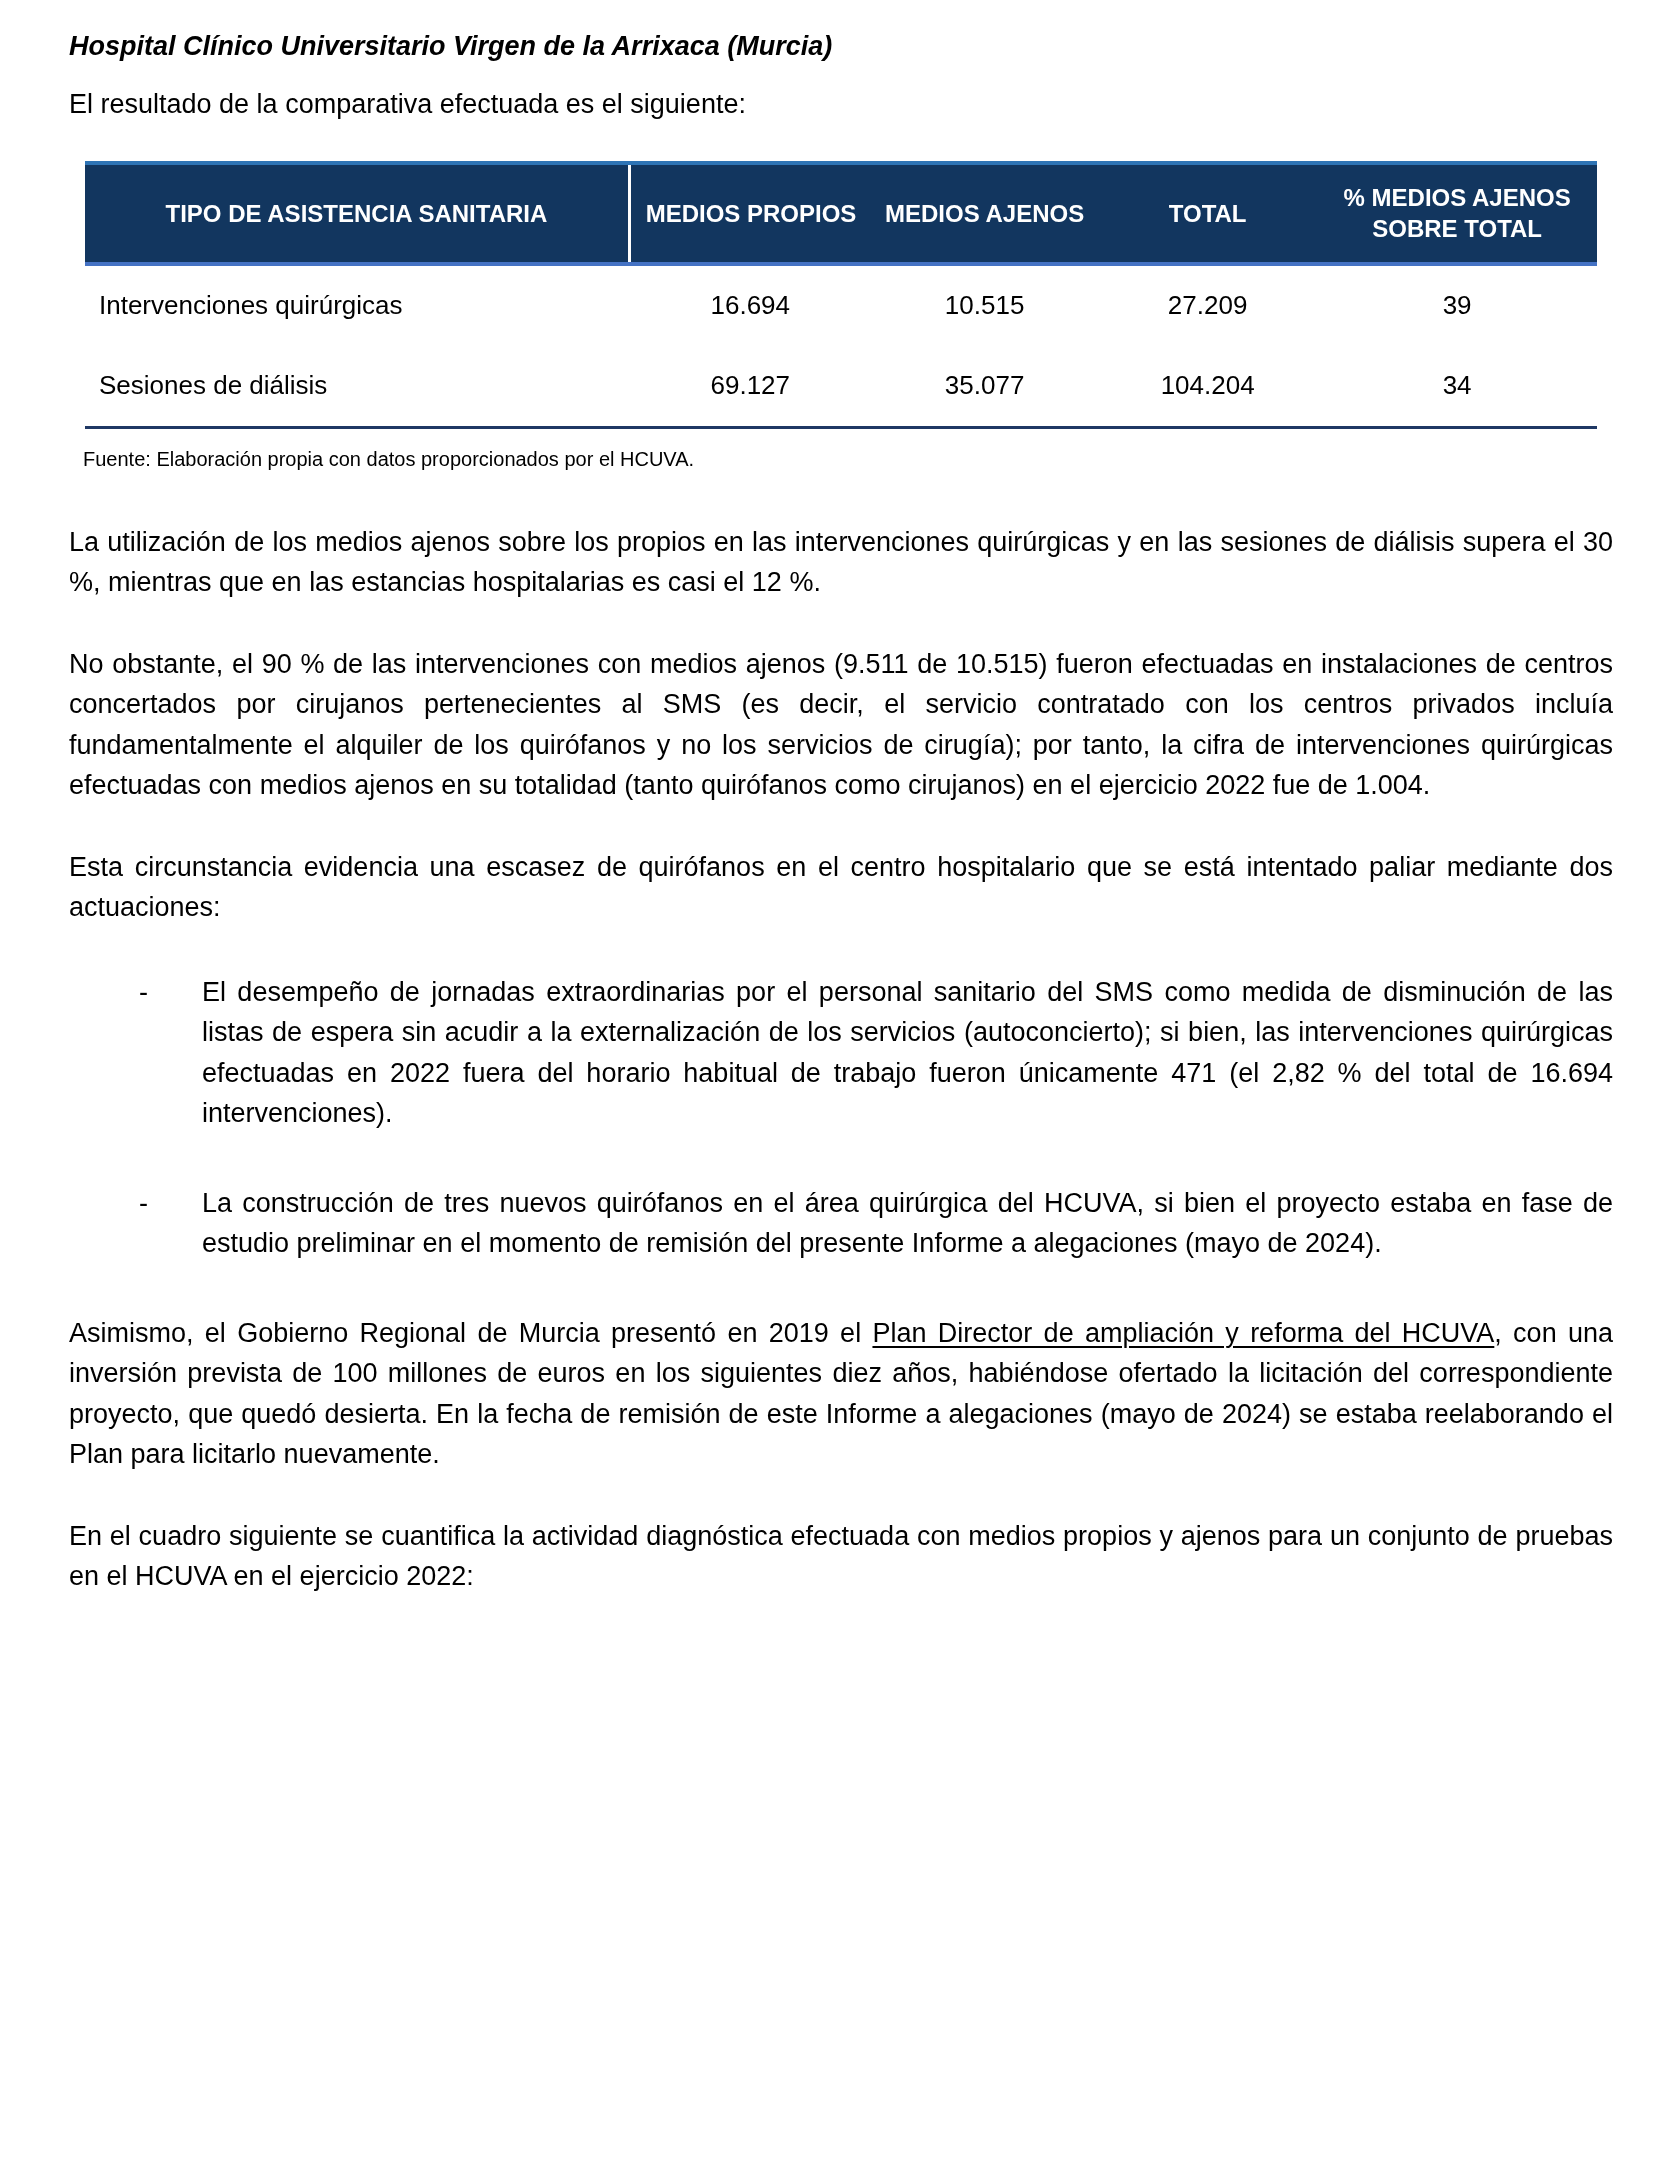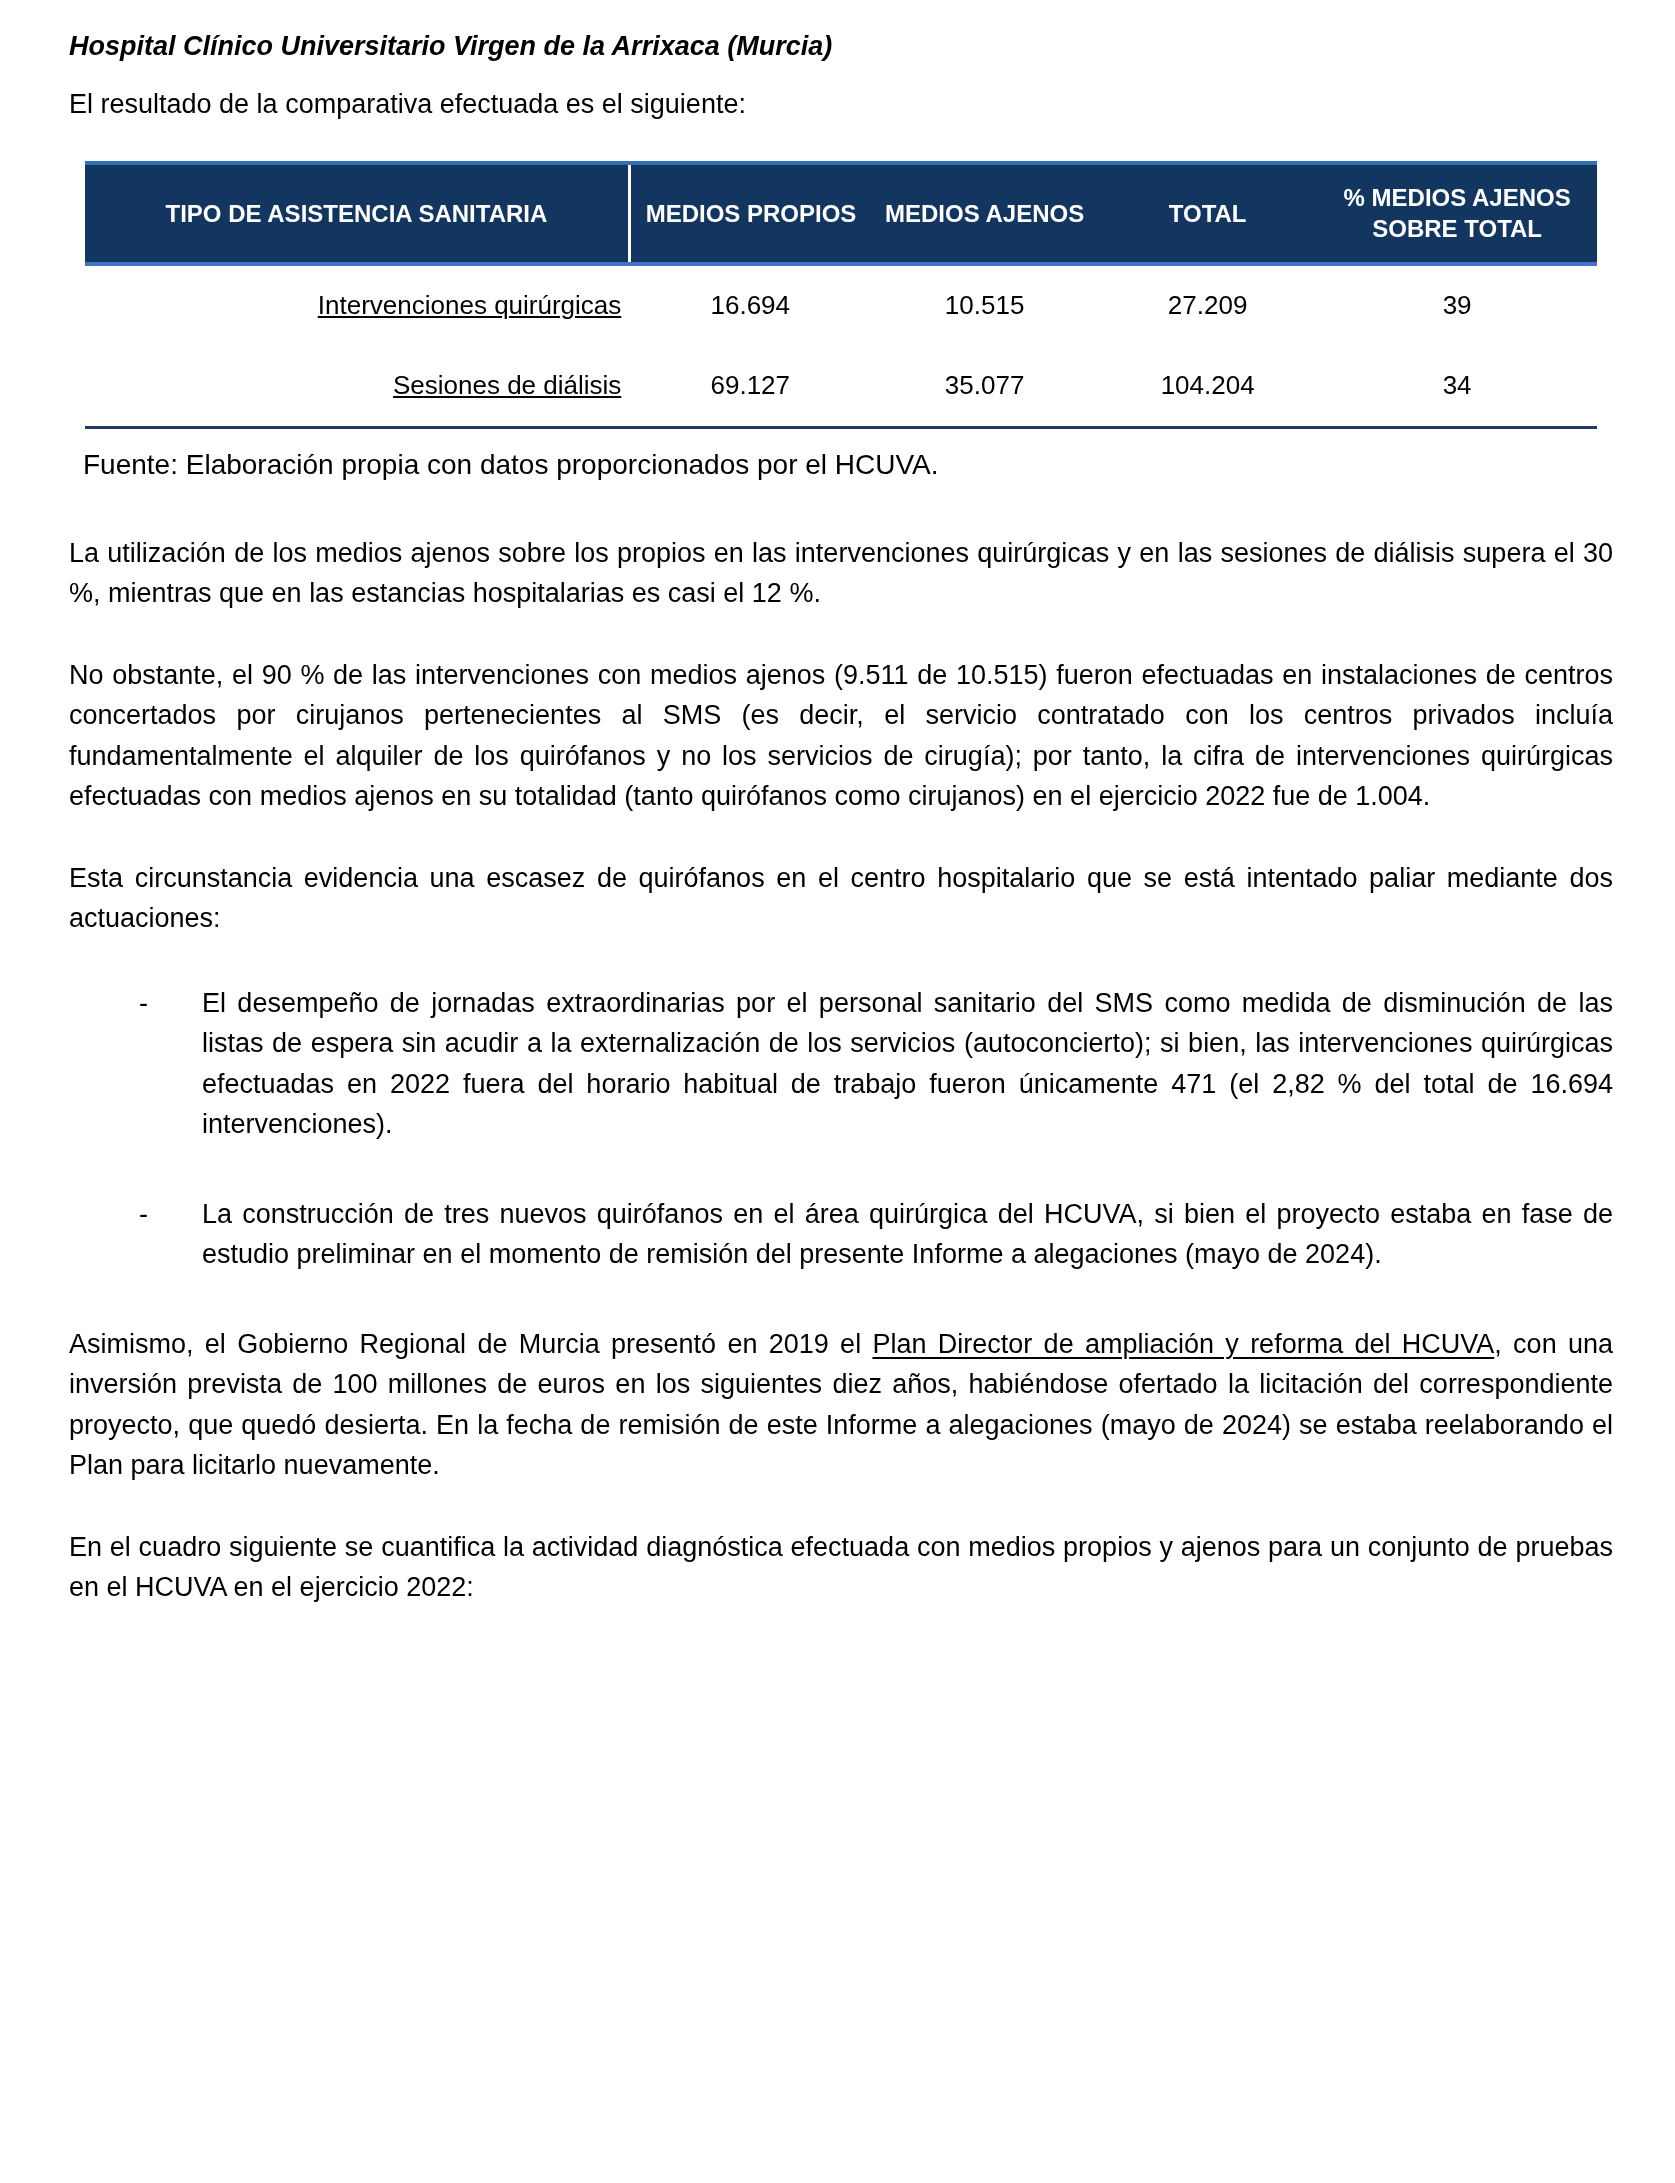--- a/index.html
+++ b/index.html
@@ -45,26 +45,26 @@
     padding:17.3px 8px;
     border-top:1.6px solid #BDD7EE;
     border-bottom:4px solid #4472C4;
   }
   table.data th.sep{border-left:3.2px solid #ffffff;}
   table.data td{
     font-size:26px;line-height:1.2;
     text-align:center;vertical-align:middle;
     padding:24.4px 8px;
   }
-  table.data td.rowlabel{text-align:right;padding-left:14px;text-decoration:underline;}
+  table.data td.rowlabel{text-align:left;padding-left:14px;}
   table.data tr.zebra td{background:#DBE2F1;}
   table.data tr.first td{border-top:1.6px solid #B4C7E7;}
   table.data tr.last td{border-bottom:3.2px solid #1F3864;}
   .source-note{
-    font-size:28px;line-height:1.4;
+    font-size:20px;line-height:1.4;
     padding-left:14px;margin:8px 0 49px 0;
   }
   
   .para{
     font-size:27px;line-height:1.5;
     text-align:justify;
     margin:0 0 41px 0;
   }
   .para.tight{margin-bottom:44px;}
   .bullet{

